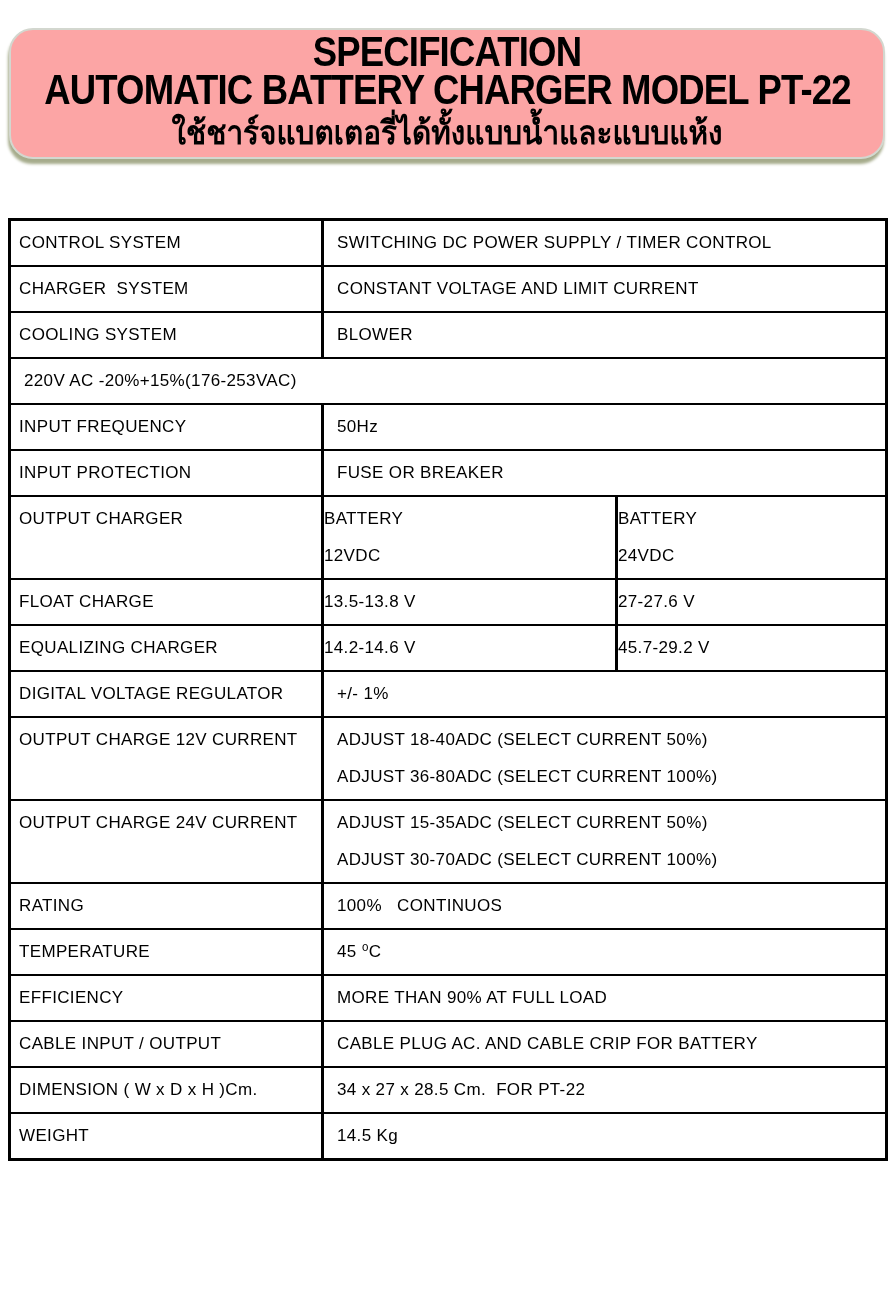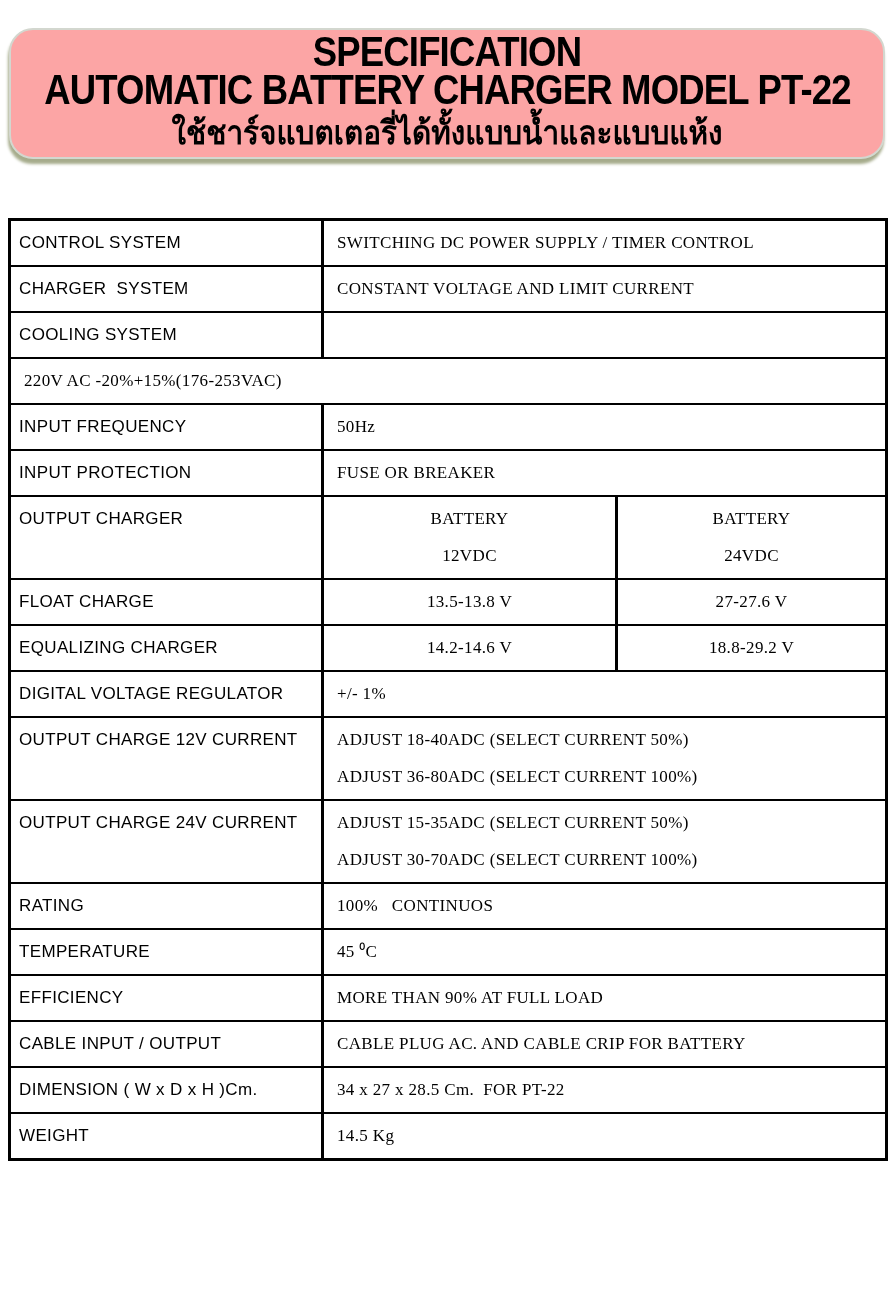--- a/index.html
+++ b/index.html
@@ -52,24 +52,24 @@
     font-size:17px;line-height:37px;letter-spacing:0.35px;
     padding:3px 6px 4px 6px;
     white-space:pre-wrap;
   }
   .cell.label{
     width:313px;flex:0 0 313px;
     border-right:3px solid var(--border);
     padding-left:8px;
   }
   .cell.value{flex:1 1 auto;padding-left:13px;}
-  .cell.split{text-align:center;padding-left:0;padding-right:0;}
+  .cell.split{text-align:left;padding-left:0;padding-right:0;}
   .cell.mid{width:294px;flex:0 0 294px;border-right:3px solid var(--border);}
   .cell.last{flex:1 1 auto;}
-  .line{min-height:37px;font-family:Liberation Serif, serif;}
+  .line{min-height:37px;}
 </style>
 </head>
 <body>
 
 <div class="page">
 
   <div class="header-box">
     <div class="title-line">SPECIFICATION</div>
     <div class="title-line">AUTOMATIC BATTERY CHARGER MODEL PT-22</div>
     <div class="title-thai">ใช้ชาร์จแบตเตอรี่ได้ทั้งแบบน้ำและแบบแห้ง</div>
@@ -79,20 +79,21 @@
       <div class="row">
         <div class="cell label">CONTROL SYSTEM</div>
         <div class="cell value"><div class="line">SWITCHING DC POWER SUPPLY / TIMER CONTROL</div></div>
       </div>
       <div class="row">
         <div class="cell label">CHARGER  SYSTEM</div>
         <div class="cell value"><div class="line">CONSTANT VOLTAGE AND LIMIT CURRENT</div></div>
       </div>
       <div class="row">
         <div class="cell label">COOLING SYSTEM</div>
+        <div class="cell value"><div class="line">BLOWER</div></div>
       </div>
       <div class="row">
         <div class="cell value"><div class="line">220V AC -20%+15%(176-253VAC)</div></div>
       </div>
       <div class="row">
         <div class="cell label">INPUT FREQUENCY</div>
         <div class="cell value"><div class="line">50Hz</div></div>
       </div>
       <div class="row">
         <div class="cell label">INPUT PROTECTION</div>
@@ -104,21 +105,21 @@
         <div class="cell split last"><div class="line">BATTERY</div><div class="line">24VDC</div></div>
       </div>
       <div class="row">
         <div class="cell label">FLOAT CHARGE</div>
         <div class="cell split mid"><div class="line">13.5-13.8 V</div></div>
         <div class="cell split last"><div class="line">27-27.6 V</div></div>
       </div>
       <div class="row">
         <div class="cell label">EQUALIZING CHARGER</div>
         <div class="cell split mid"><div class="line">14.2-14.6 V</div></div>
-        <div class="cell split last"><div class="line">18.8-29.2 V</div></div>
+        <div class="cell split last"><div class="line">45.7-29.2 V</div></div>
       </div>
       <div class="row">
         <div class="cell label">DIGITAL VOLTAGE REGULATOR</div>
         <div class="cell value"><div class="line">+/- 1%</div></div>
       </div>
       <div class="row">
         <div class="cell label">OUTPUT CHARGE 12V CURRENT</div>
         <div class="cell value"><div class="line">ADJUST 18-40ADC (SELECT CURRENT 50%)</div><div class="line">ADJUST 36-80ADC (SELECT CURRENT 100%)</div></div>
       </div>
       <div class="row">

